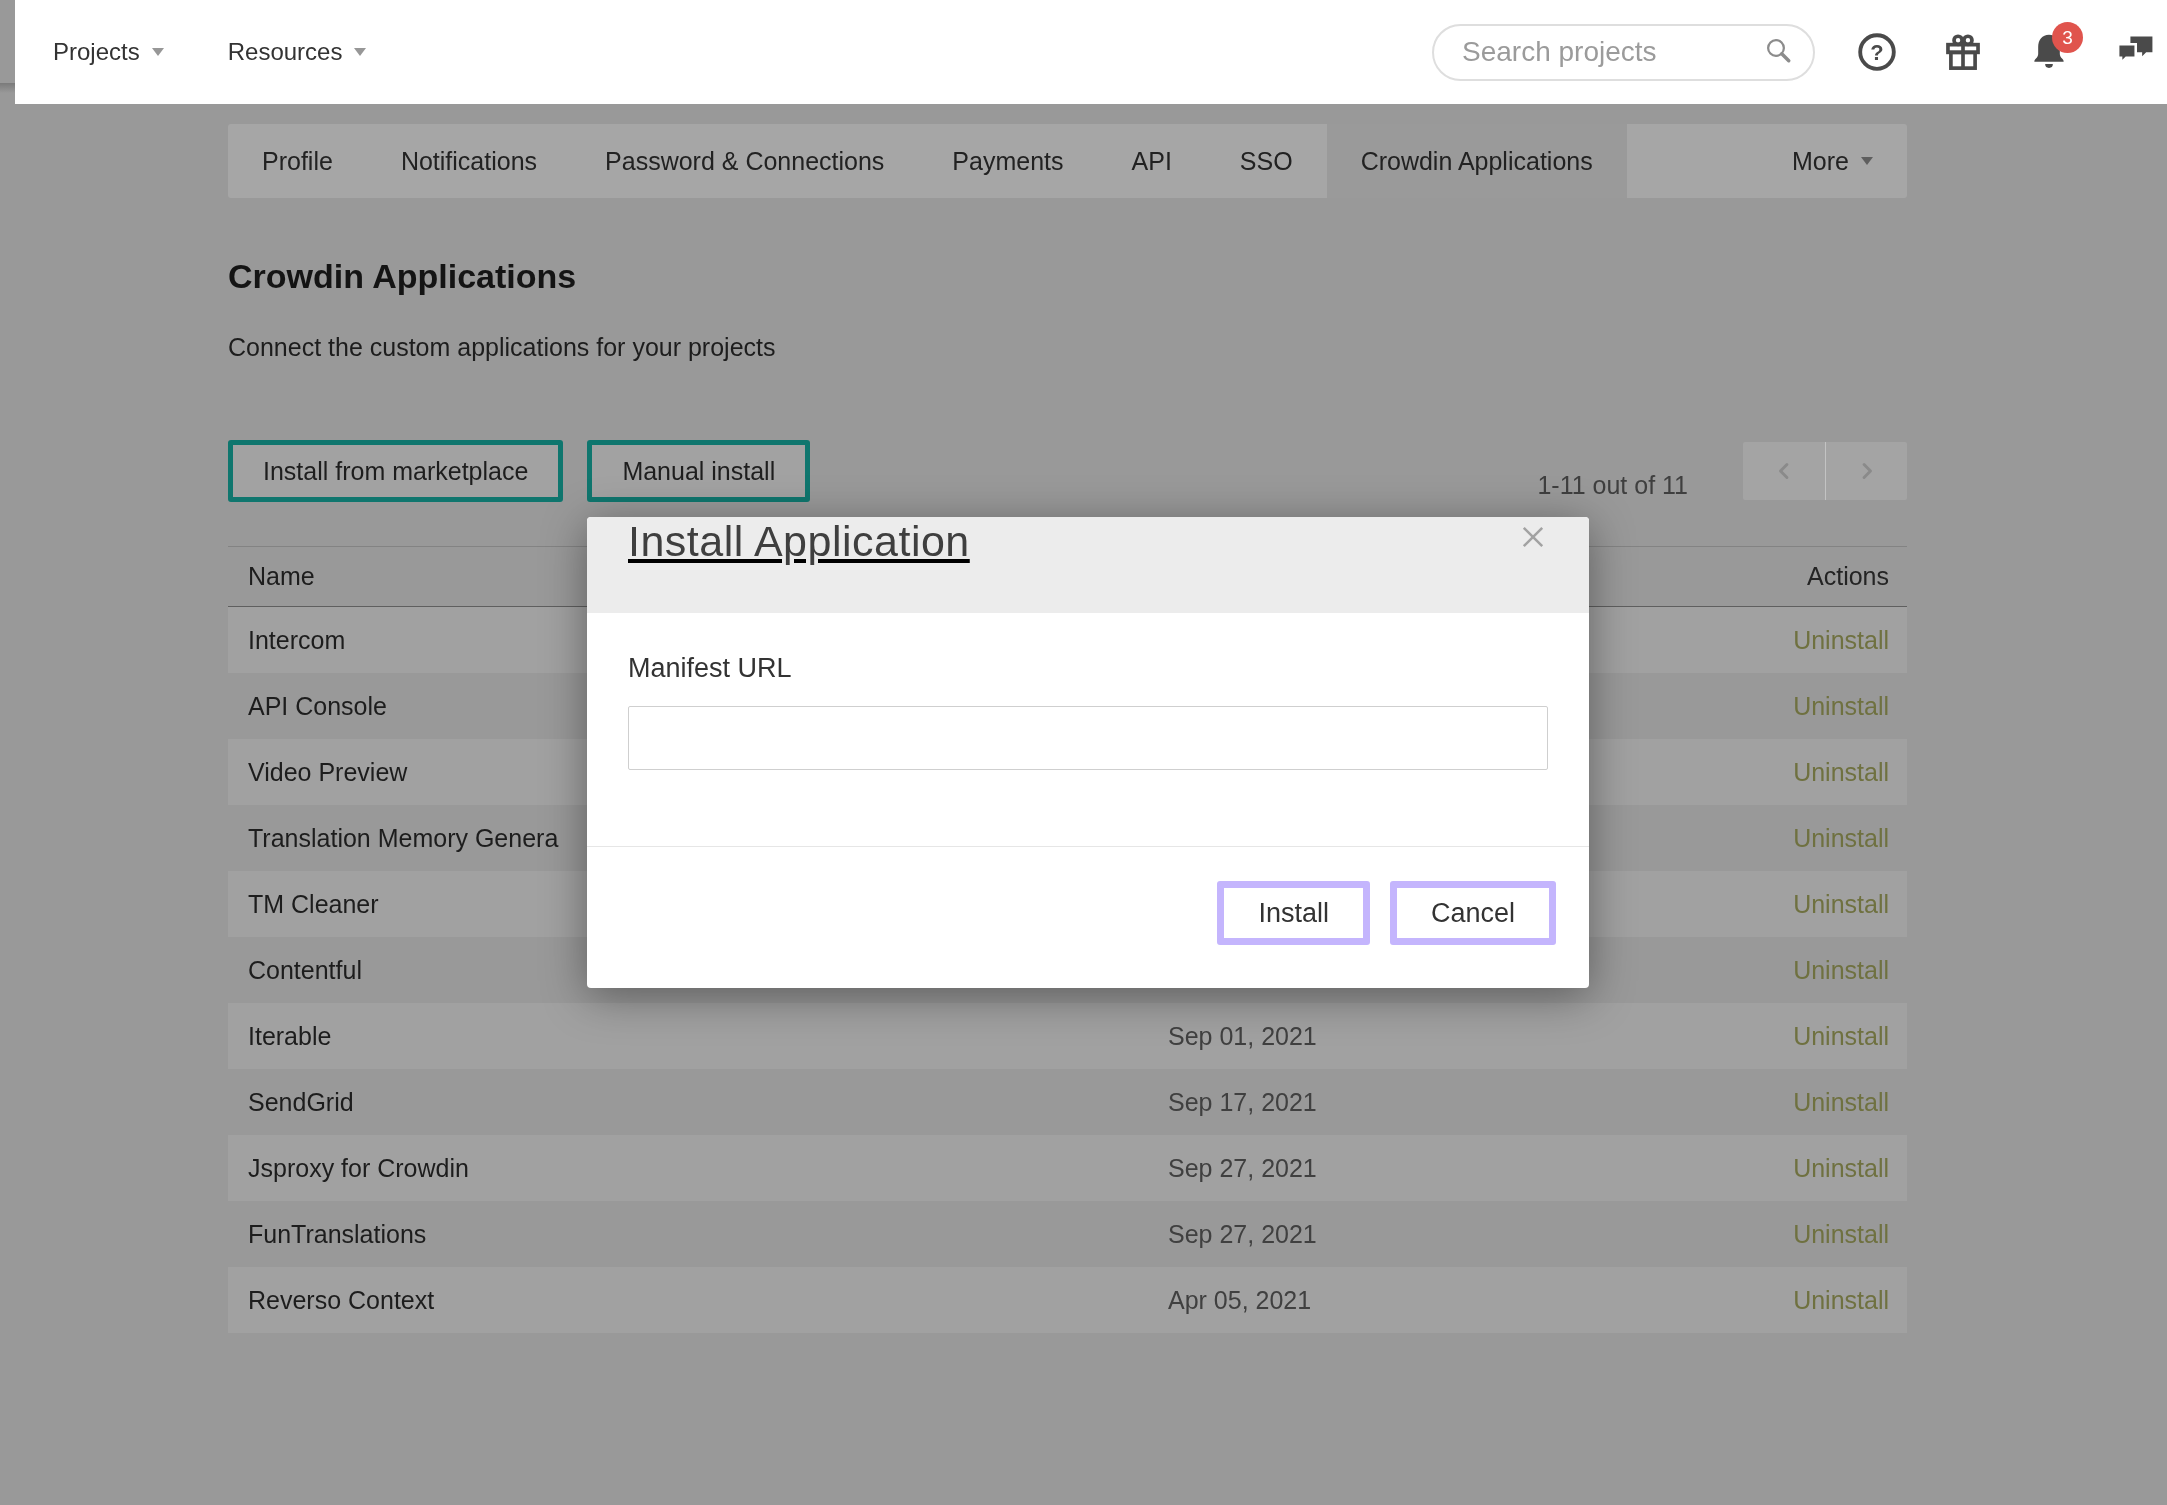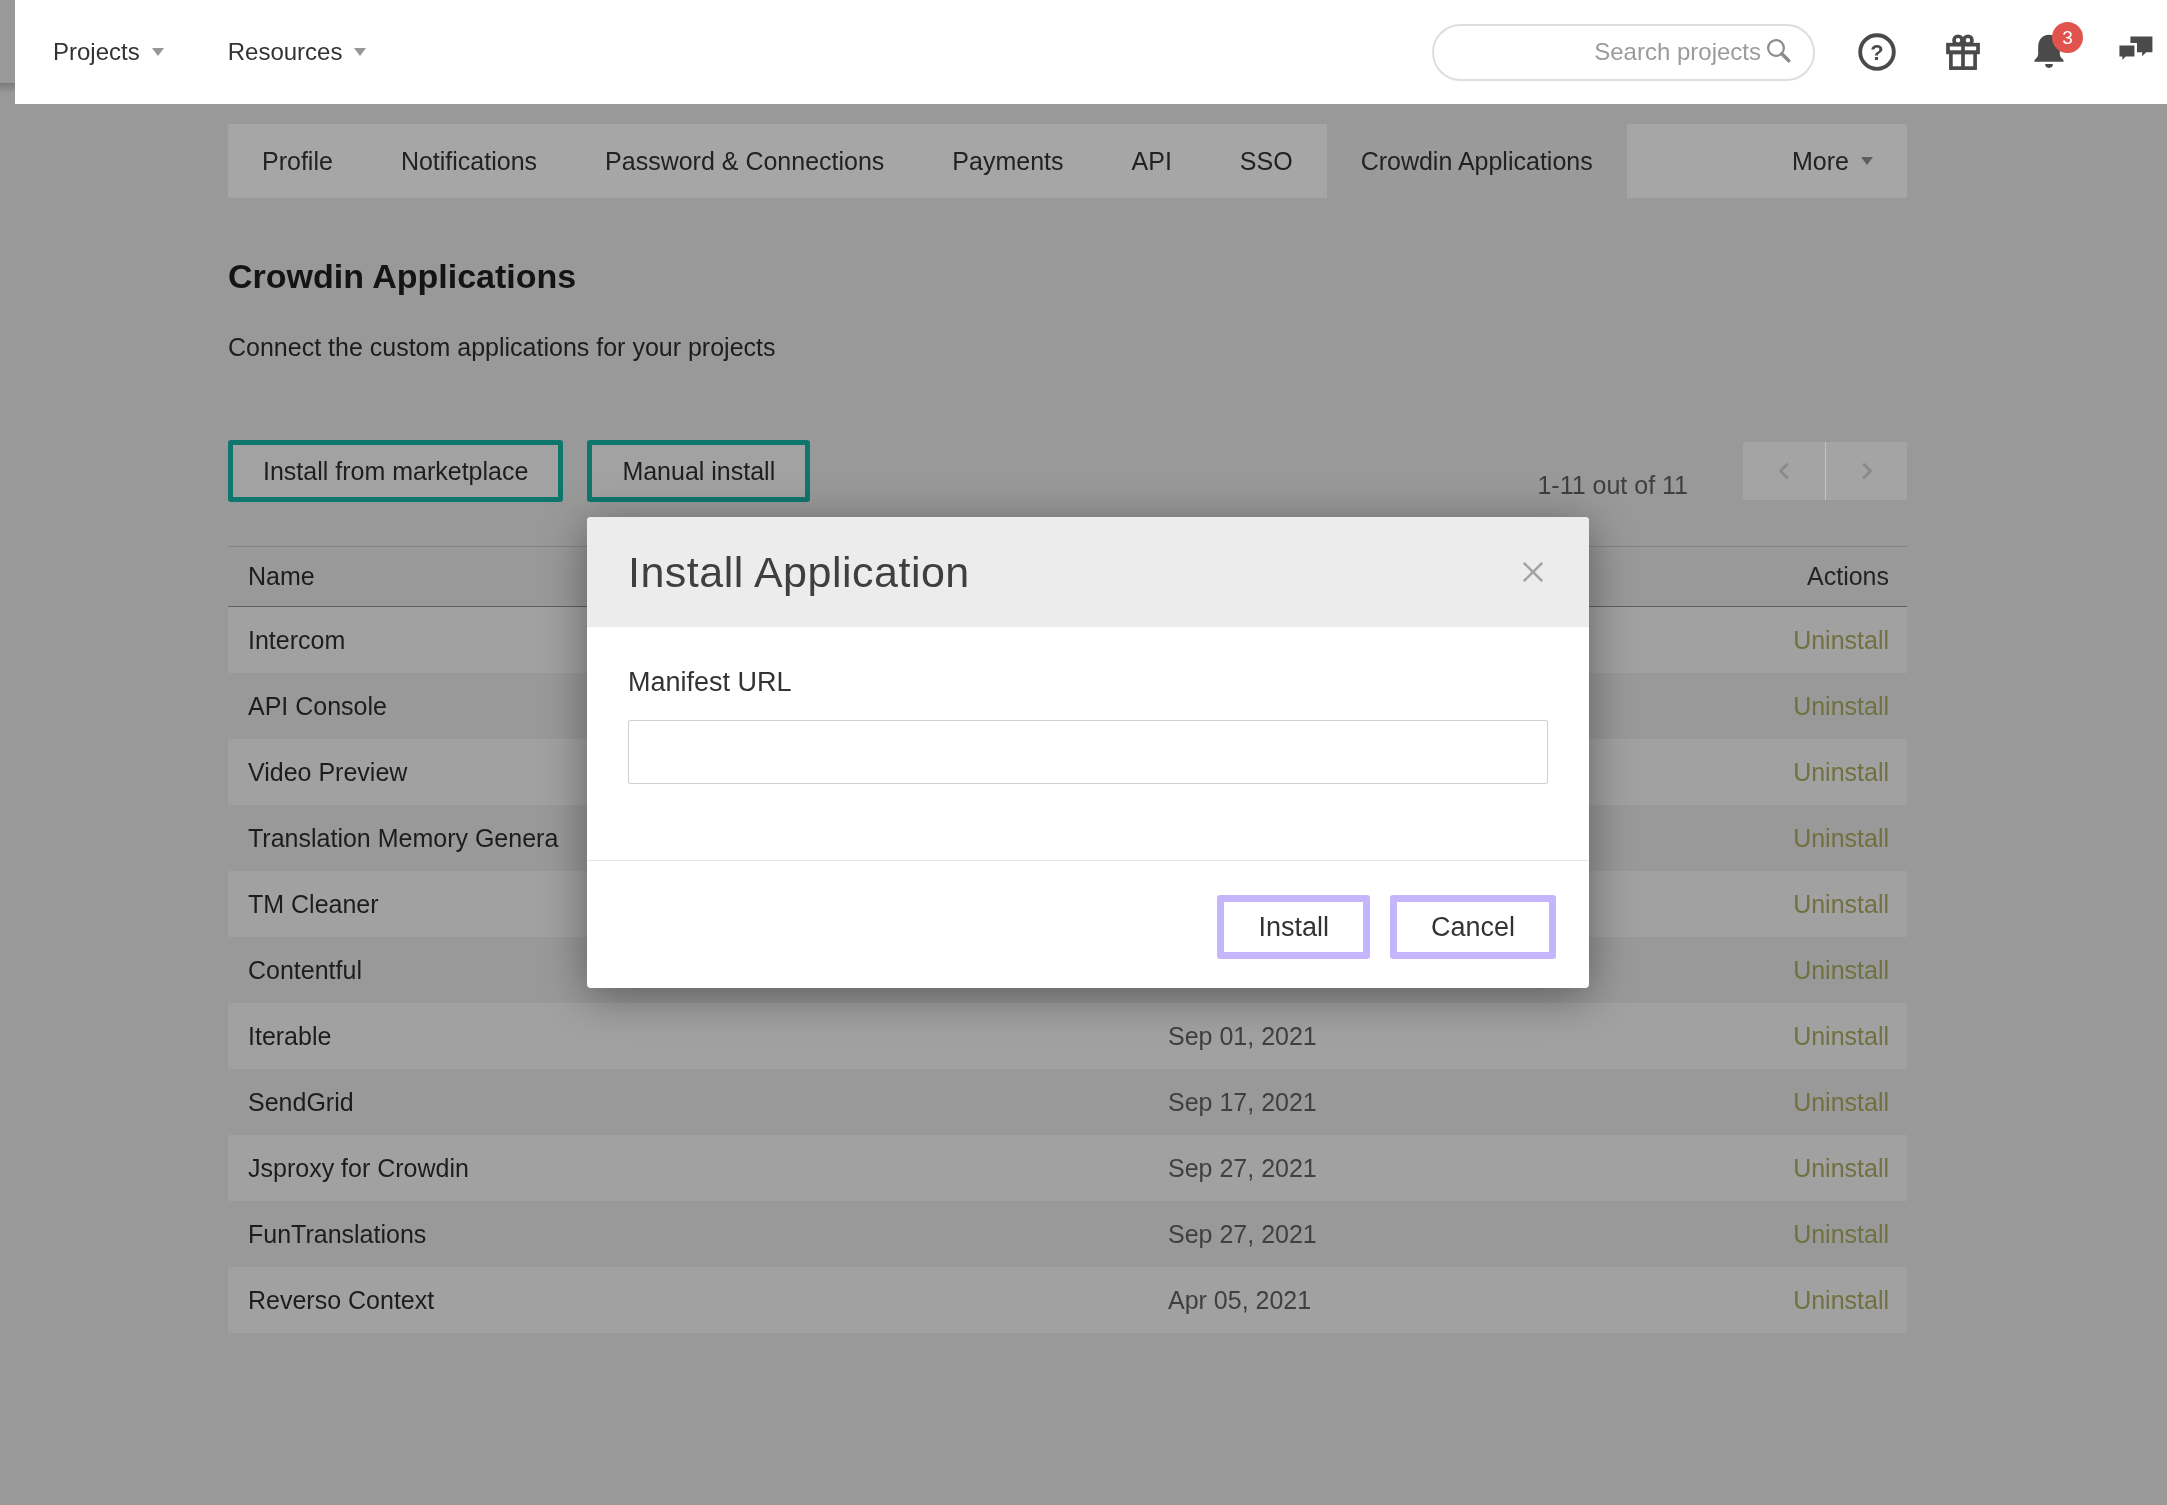--- a/index.html
+++ b/index.html
@@ -16,22 +16,22 @@
   }
   .nav-item{display:flex;align-items:center;font-size:24px;color:#333;cursor:pointer;}
   .nav-item + .nav-item{margin-left:64px;}
   .caret{width:0;height:0;border:6px solid transparent;border-top:8px solid #979797;margin-left:12px;margin-top:6px;}
   .nav-spacer{flex:1;}
   .search-pill{
     width:383px;height:57px;border:2px solid #dedede;border-radius:29px;
     display:flex;align-items:center;padding:0 20px 0 26px;background:#fff;margin-right:40px;
   }
   .search-pill input{
-    flex:1;border:none;outline:none;font-size:24px;color:#444;background:transparent;
-    font-family:"Liberation Sans",sans-serif;min-width:0;text-align:right;
+    flex:1;border:none;outline:none;font-size:28px;color:#444;background:transparent;
+    font-family:"Liberation Sans",sans-serif;min-width:0;
   }
   .search-pill input::placeholder{color:#9b9b9b;}
   .nav-icons{display:flex;align-items:center;gap:42px;}
   .nav-icon{width:44px;height:44px;display:flex;align-items:center;justify-content:center;position:relative;cursor:pointer;}
   .badge{
     position:absolute;top:-8px;right:-12px;width:31px;height:31px;border-radius:50%;
     background:#e0544d;color:#fff;font-size:19px;display:flex;align-items:center;justify-content:center;
   }
   
   .page{position:absolute;top:83px;left:0;width:2167px;height:1422px;background:#999999;z-index:1;}
@@ -77,21 +77,21 @@
   .td.date{color:#404040;}
   .td.act{text-align:right;padding-right:18px;}
   .thead .td.act{color:#242424;}
   .uninstall{color:#6f7140;cursor:pointer;text-decoration:none;}
   
   .modal{
     position:absolute;left:587px;top:517px;width:1002px;height:471px;background:#ffffff;
     border-radius:4px;z-index:40;box-shadow:0 8px 45px rgba(0,0,0,0.40);overflow:hidden;
   }
   .modal-header{
-    height:110px;background:#ececec;display:flex;align-items:center;padding:0 36px 0 41px;
+    height:96px;background:#ececec;display:flex;padding:0 36px 0 41px;text-decoration:underline;
   }
   .modal-title{font-size:43px;font-weight:300;color:#3f3f3f;flex:1;letter-spacing:0.5px;}
   .modal-close{width:40px;height:40px;display:flex;align-items:center;justify-content:center;cursor:pointer;}
   .modal-body{padding:40px 41px 0 41px;height:233px;}
   .field-label{font-size:27px;color:#333;display:block;}
   .manifest-input{
     margin-top:22px;width:100%;height:64px;border:1px solid #cfcfcf;border-radius:2px;
     font-size:26px;color:#333;padding:0 18px;outline:none;background:#fff;
     font-family:"Liberation Sans",sans-serif;
   }

